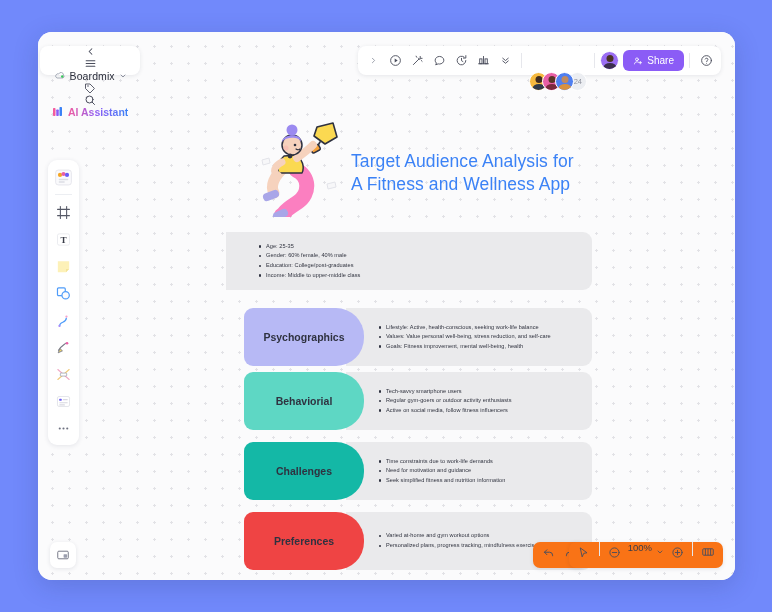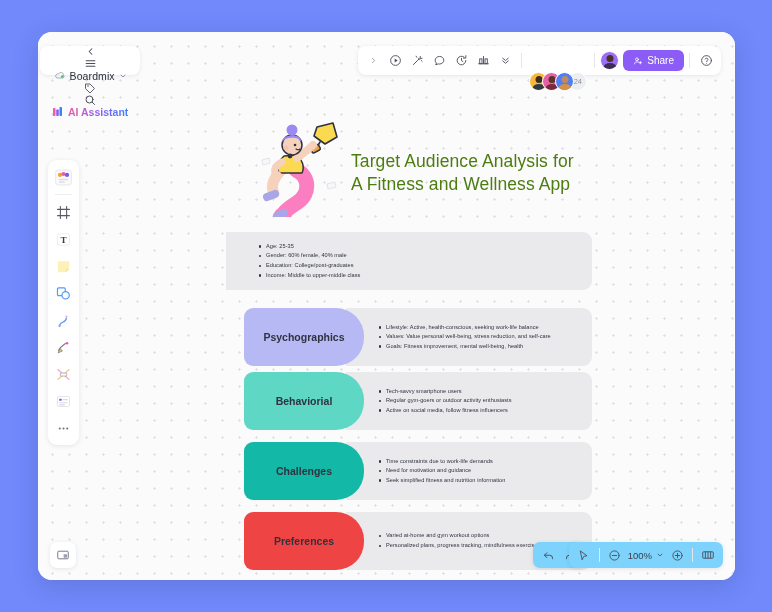--- a/index.html
+++ b/index.html
@@ -131,21 +131,21 @@
   .rail-div { width: 17px; height: 1px; background: #eceef2; margin: 2px 0; }
 
   
   #illus {
     position: absolute; left: 216px; top: 86px;
     width: 92px; height: 99px;
   }
   #board-title {
     position: absolute; left: 313px; top: 118px;
     font-size: 17.5px; line-height: 23px;
-    color: #4d7c0f; font-weight: 400; letter-spacing: .1px;
+    color: #3b82f6; font-weight: 400; letter-spacing: .1px;
     white-space: pre-line;
   }
 
   .row {
     position: absolute;
     left: 206px;
     width: 348px; height: 58px;
     display: flex;
   }
   .row-label {
@@ -179,23 +179,23 @@
   #bottom-left {
     position: absolute; left: 12px; bottom: 12px;
     width: 26px; height: 26px;
     background: #fff; border-radius: 7px;
     box-shadow: 0 1px 4px rgba(40,45,70,0.11);
     display: flex; align-items: center; justify-content: center;
     cursor: pointer;
   }
   .bottom-group {
     position: absolute; bottom: 12px;
-    height: 26px; background: #7dd3fc; border-radius: 7px;
+    height: 26px; background: #f97316; border-radius: 7px;
     box-shadow: 0 1px 4px rgba(40,45,70,0.11);
-    display: flex; align-items: center; padding: 0 4px;
+    display: flex; align-items: flex-start; padding: 0 4px;
   }
   #undo-group { right: 150px; }
   #zoom-group { right: 12px; }
   .bb {
     width: 22px; height: 20px; border-radius: 5px;
     display: flex; align-items: center; justify-content: center;
     color: #4a4d5c; cursor: pointer;
   }
   .zoom-val {
     font-size: 9.5px; color: #3a3d49; font-weight: 500;

